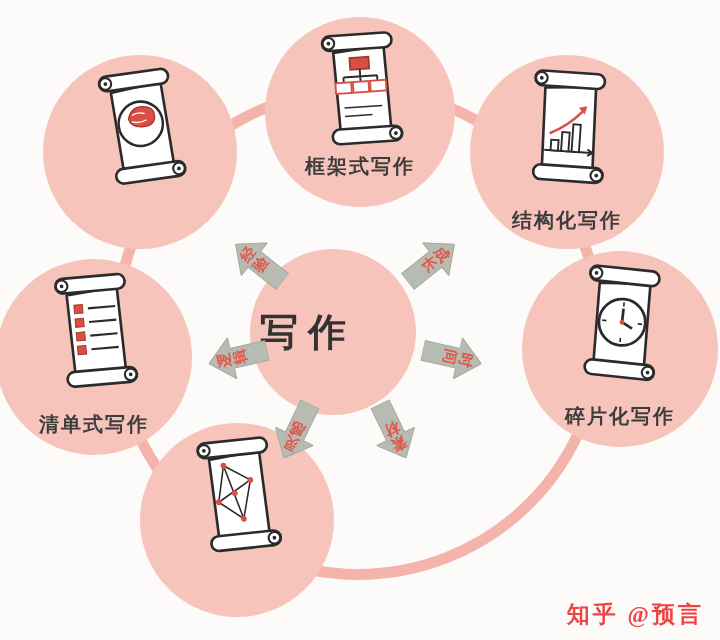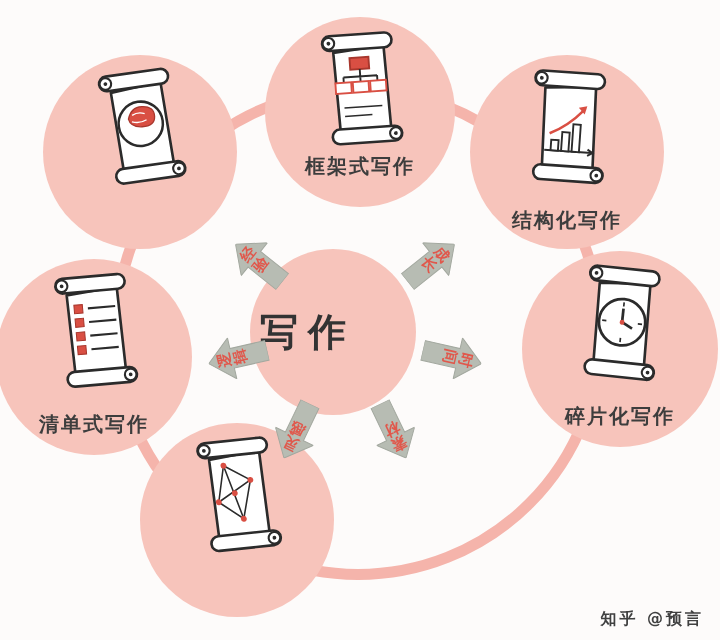--- a/index.html
+++ b/index.html
@@ -36,22 +36,23 @@
   .node-top .node-label{top:136px;}
   .arrow{position:absolute;width:42px;height:60px;transform-origin:50% 50%;}
   .arrow svg{position:absolute;left:0;top:0;}
   .arrow-label{
     position:absolute;left:50%;top:9px;transform:translateX(-50%);
     width:16px;font-size:15px;line-height:1.05;font-weight:bold;
     color:#e0584c;word-break:break-all;text-align:center;
   }
   .watermark{
     position:absolute;right:16px;bottom:10px;
-    font-size:16px;font-weight:bold;color:#404040;letter-spacing:3px;
+    font-size:23px;font-weight:bold;color:#ef4444;letter-spacing:3px;
     text-shadow:1px 1px 0 #ffffff;
+    font-family:Liberation Serif, serif;
   }
 </style>
 </head>
 <body>
 
 <div id="stage">
 
   <svg width="0" height="0" style="position:absolute" aria-hidden="true">
     <defs>
       <g id="scroll-base">

